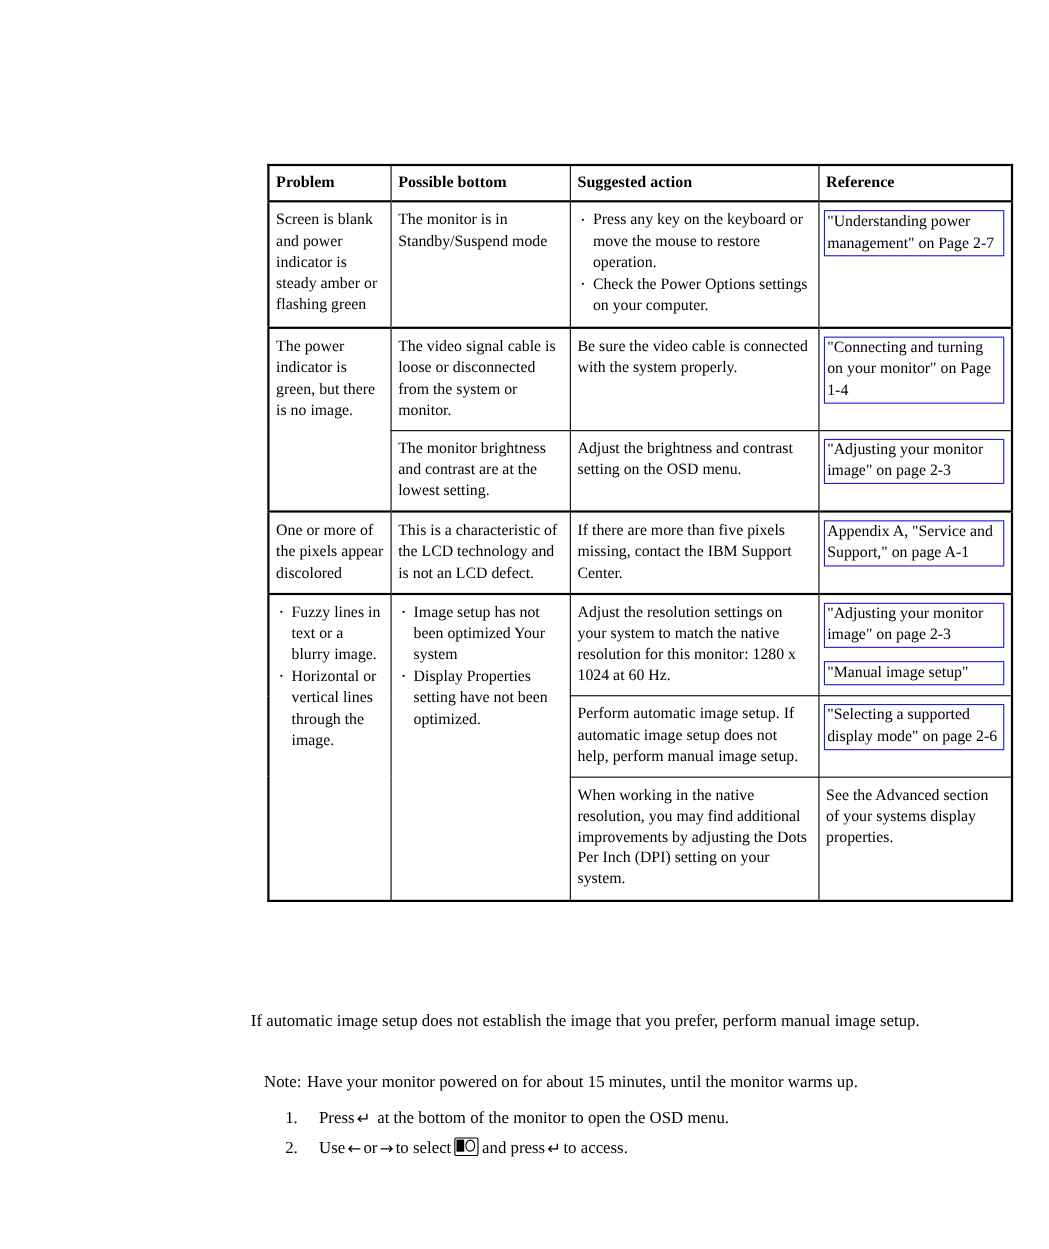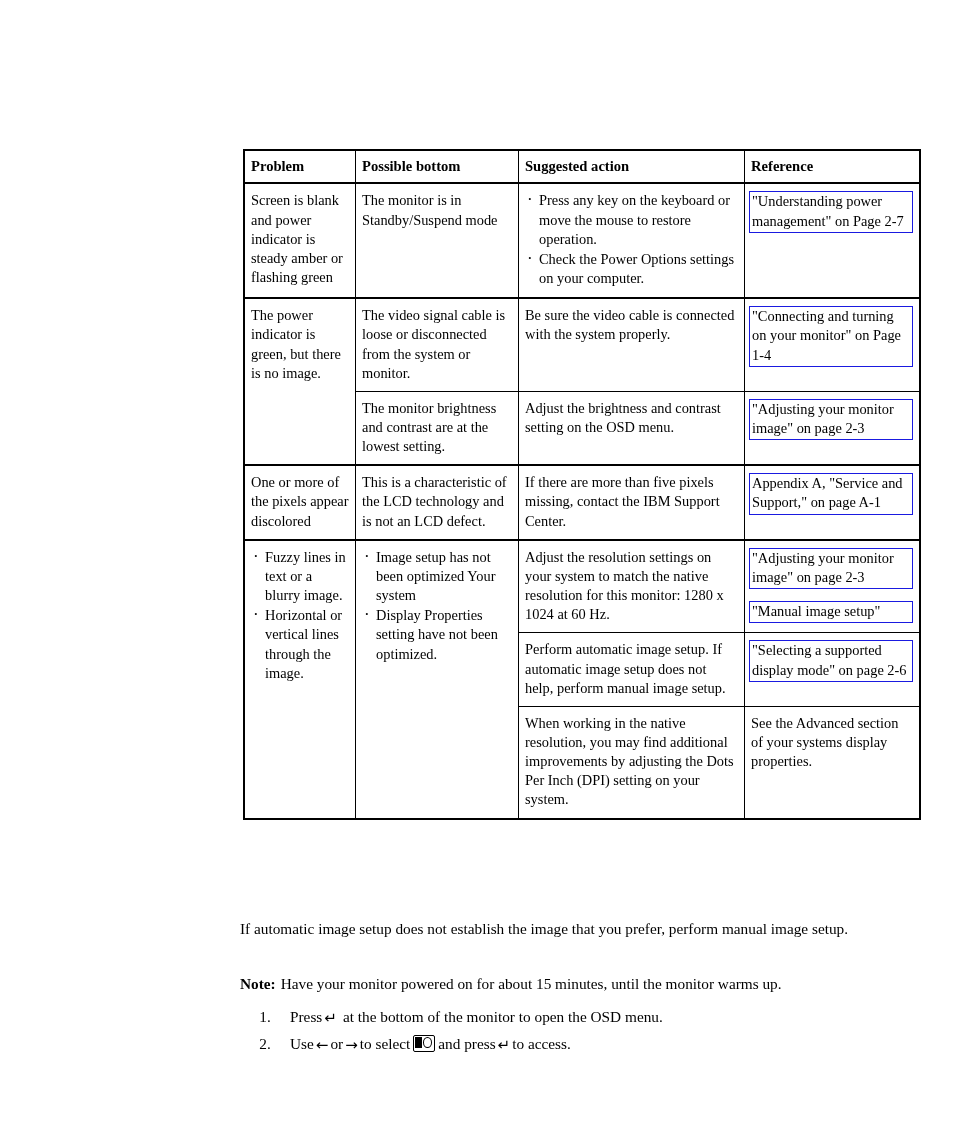--- a/index.html
+++ b/index.html
@@ -91,23 +91,23 @@
     text-decoration: none;
   }
   .lnk + .lnk { margin-top: 12px; }
 
   
   .para {
     position: absolute;
     font-size: 15.3px;
     line-height: 1.42;
   }
-  #p-intro { left: 240px; top: 903px; width: 615px; }
+  #p-intro { left: 228px; top: 903px; width: 615px; }
   #p-note  { left: 240px; top: 958px; width: 630px; }
-  #p-note .note-lbl { font-weight: bold; text-align: right; }
+  #p-note .note-lbl { font-weight: normal; text-align: right; }
   .hang {
     padding-left: 48px;
     text-indent: -48px;
   }
 
   
   .step {
     position: absolute;
     font-size: 15.3px;
     line-height: 1.4;

